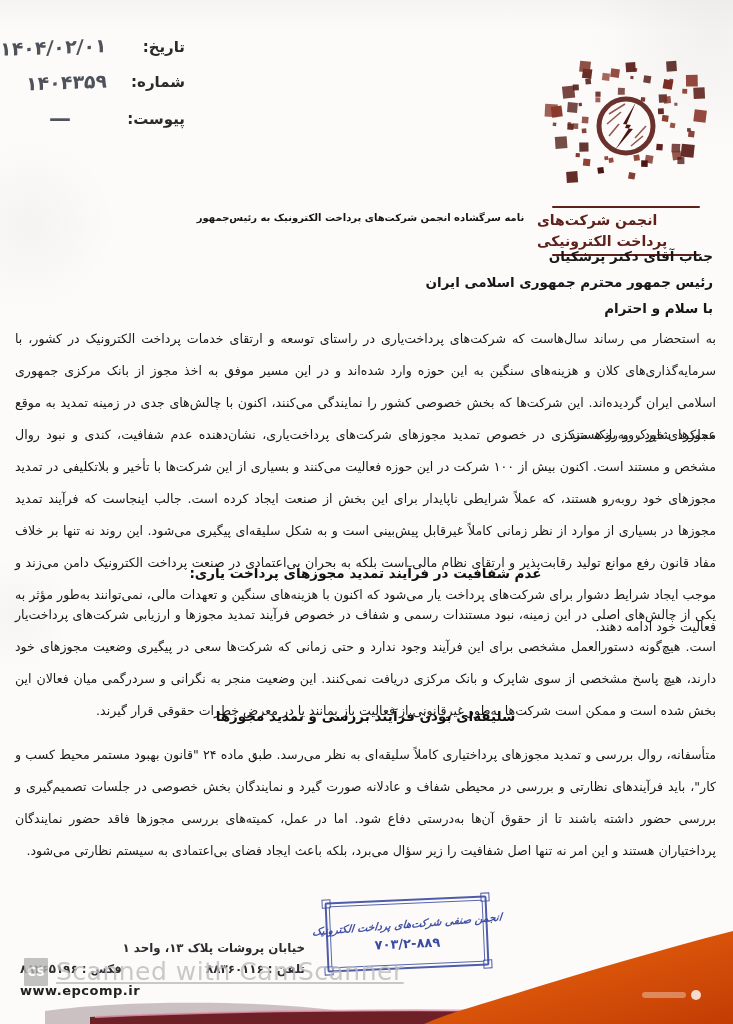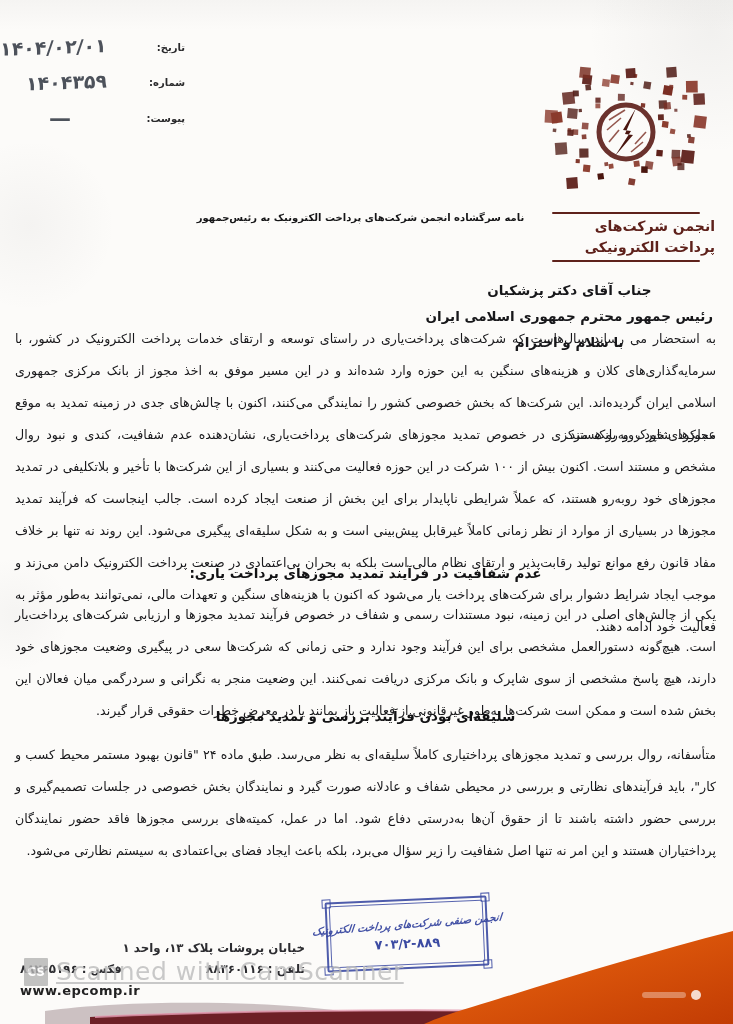--- a/index.html
+++ b/index.html
@@ -9,34 +9,34 @@
       radial-gradient(circle at 4% 22%, rgba(120,120,120,.06), transparent 8%),
       radial-gradient(circle at 97% 3%, rgba(120,120,120,.08), transparent 10%),
       radial-gradient(circle at 2% 60%, rgba(120,120,120,.05), transparent 6%),
       linear-gradient(180deg,#f5f4f2 0,#fcfbf9 30px),
       #fbfaf8;
     font-family:"DejaVu Sans",sans-serif;color:#1c1c1e;
   }
   
   .meta{position:absolute;top:36px;right:548px;left:16px;direction:rtl;}
   .meta-row{display:flex;align-items:center;justify-content:flex-start;margin-bottom:13px;}
-  .meta-label{font-size:10px;font-weight:bold;color:#2a2a2c;width:52px;flex:0 0 auto;}
+  .meta-label{font-size:15px;font-weight:bold;color:#2a2a2c;width:52px;flex:0 0 auto;}
   .meta-val{font-size:19px;color:#2f3540;letter-spacing:2px;transform:rotate(-2deg) skewX(-4deg);
     margin-right:26px;white-space:nowrap;font-weight:bold;opacity:.85;}
   .meta-val.dash{font-size:22px;transform:none;margin-right:60px;}
   
-  .logo{position:absolute;top:58px;right:18px;width:178px;text-align:right;direction:rtl;}
+  .logo{position:absolute;top:52px;right:18px;width:178px;text-align:left;direction:rtl;}
   .logo svg{display:block;margin:0 auto;}
   .logo-rule{height:2px;background:#5e211b;width:148px;margin:2px auto;border-radius:1px;}
   .logo-line{font-size:14px;font-weight:bold;color:#5e211b;line-height:21px;}
   
   .title{position:absolute;top:212px;left:0;right:12px;text-align:center;direction:rtl;
     font-size:10px;font-weight:bold;color:#151517;}
-  .recipient{position:absolute;top:243px;right:20px;direction:rtl;text-align:center;
-    font-size:13.5px;font-weight:bold;line-height:26px;color:#17171a;margin-top:34px;}
+  .recipient{position:absolute;top:243px;right:20px;direction:rtl;text-align:right;
+    font-size:13.5px;font-weight:bold;line-height:26px;color:#17171a;}
   
   .para{position:absolute;right:17px;left:15px;direction:rtl;text-align:justify;
     font-size:12.6px;line-height:32px;color:#18181b;}
   .p1{top:323px;}
   .p2{top:419px;}
   .p3{top:599px;}
   .p4{top:739px;}
   .h{position:absolute;right:17px;left:15px;direction:rtl;text-align:center;
     font-size:13.5px;font-weight:bold;color:#121214;}
   .h1{top:565px;}

